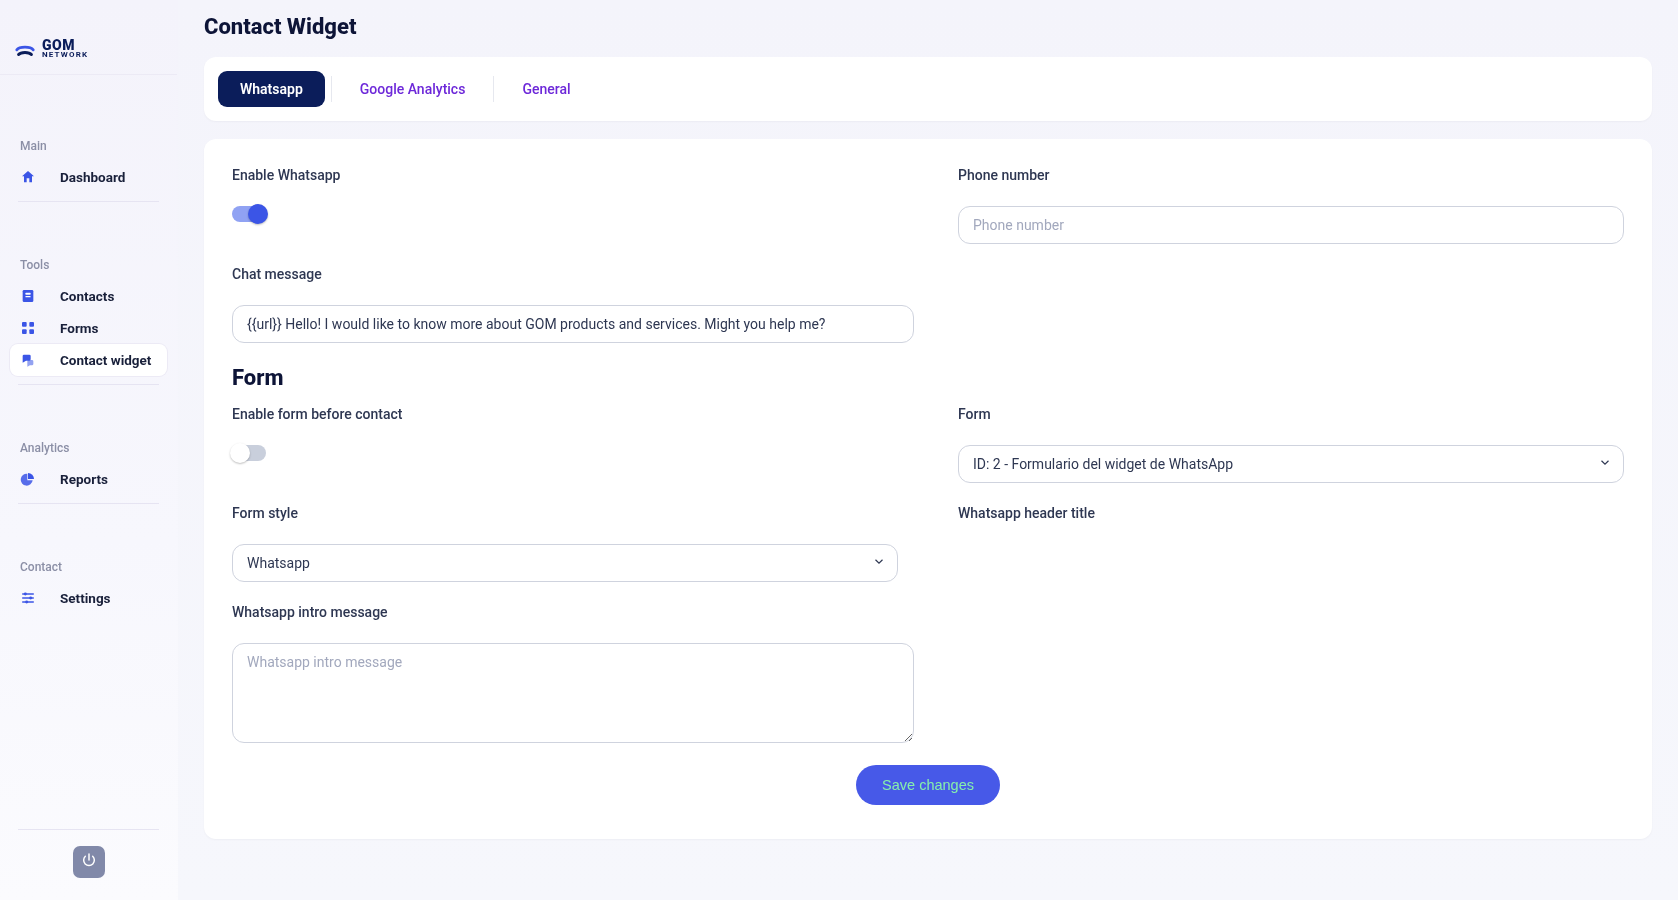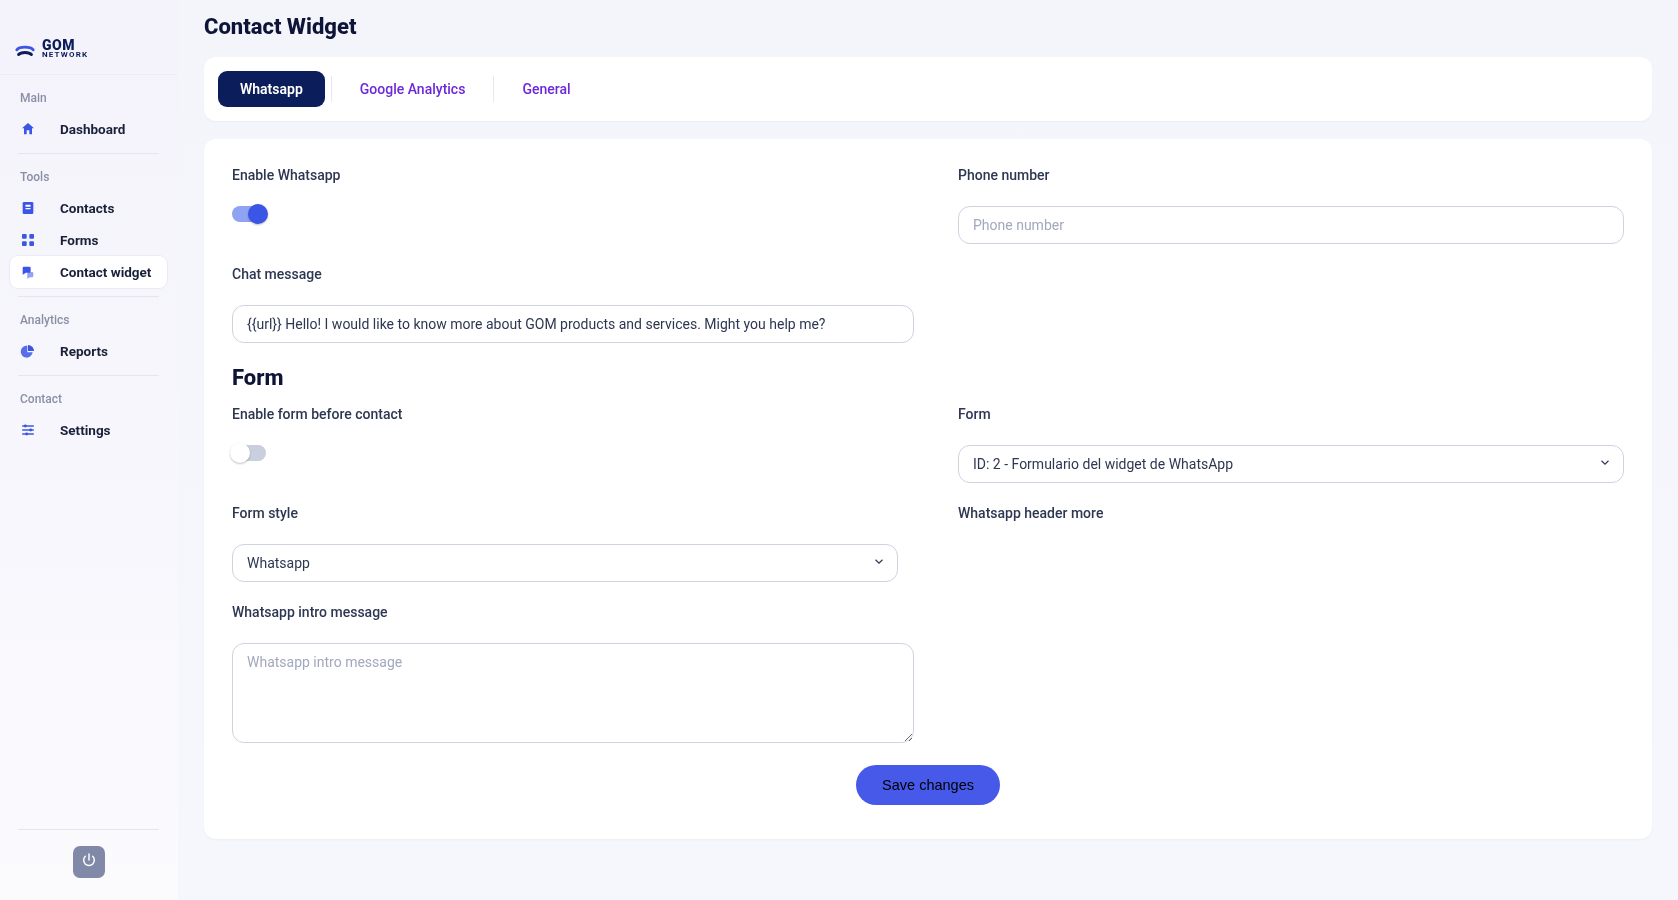--- a/index.html
+++ b/index.html
@@ -47,20 +47,21 @@
     height: 1px;
     background: #e6e4f2;
     margin: 0 8px 8px 8px;
   }
   .nav-section-wrap.first::before { display: none; }
   .nav-heading {
     font-size: 12px;
     color: #8b8fa6;
     padding: 8px 10px 8px 10px;
     font-weight: 500;
+    margin-top: 48px;
   }
   .nav-item {
     display: flex;
     align-items: center;
     gap: 24px;
     padding: 8px 10px;
     border-radius: 8px;
     font-size: 13.5px;
     font-weight: 700;
     color: #19203a;
@@ -205,21 +206,21 @@
     box-shadow:0 1px 2px rgba(0,0,0,.25);
     top:-2px; left:-2px;
     transition:none;
   }
   .toggle.on .track { background:#90a2f3; }
   .toggle.on .knob { background:#3b55e6; left:auto; right:-2px; }
 
   .save-row { display:flex; justify-content:center; margin-top: 18px; }
   .btn-primary {
     background:#4759e8;
-    color:#000000;
+    color:#86efac;
     border:none;
     border-radius: 999px;
     padding: 12px 26px;
     font-size: 14.5px;
     font-weight: 500;
     cursor:pointer;
   }
 
   .half-left { width: 49%; }
 </style>
@@ -404,21 +405,21 @@
           </select>
           <span class="select-caret">
             <svg viewBox="0 0 24 24" fill="none" stroke="currentColor" stroke-width="2">
                 <path d="M6 9l6 6 6-6"></path>
               </svg>
           </span>
         </div>
       </div>
 
       <div class="field">
-        <span class="label">Whatsapp header more</span>
+        <span class="label">Whatsapp header title</span>
       </div>
     </div>
 
     <div class="field half-left">
       <span class="label">Whatsapp intro message</span>
       <textarea class="textarea" placeholder="Whatsapp intro message" style=""></textarea>
     </div>
 
     <div class="save-row">
       <button class="btn-primary">Save changes</button>

